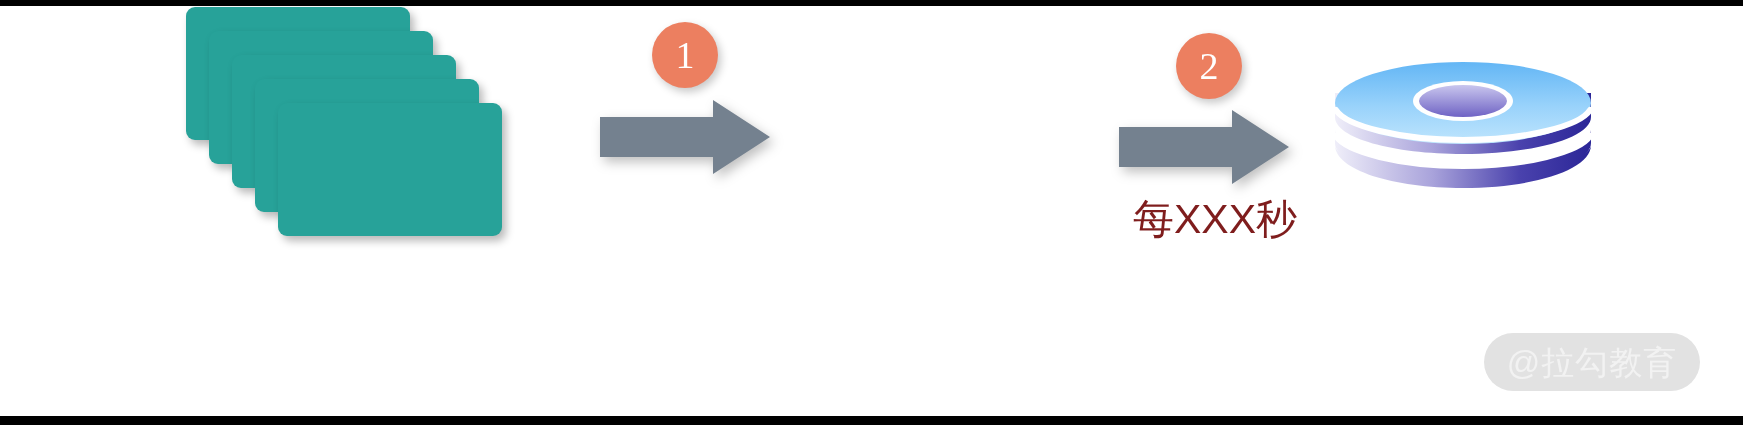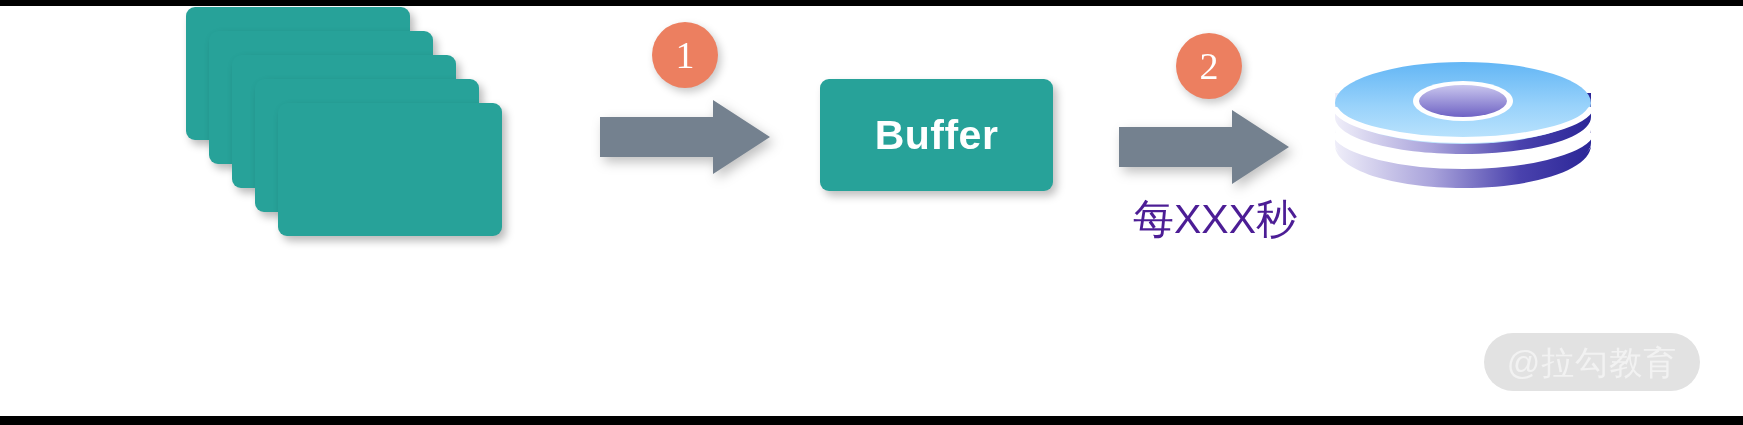--- a/index.html
+++ b/index.html
@@ -119,21 +119,21 @@
     font-weight: bold;
     line-height: 1;
     letter-spacing: 0.5px;
   }
 
   
   .interval-caption {
     position: absolute;
     left: 1133px;
     top: 196px;
-    color: #4c1d95;
+    color: #7f1d1d;
     font-size: 41px;
     line-height: 1.15;
     white-space: nowrap;
   }
 
   
   .db-icon {
     position: absolute;
     left: 1332px;
     top: 60px;
@@ -181,23 +181,20 @@
   <div class="step-badge b1">
     <span>1</span>
   </div>
 
   <div class="block-arrow a1">
     <svg viewBox="0 0 170 74" xmlns="http://www.w3.org/2000/svg">
       <polygon points="0,17 113,17 113,0 170,37 113,74 113,57 0,57" fill="#74818F"></polygon>
     </svg>
   </div>
 
-  <div class="buffer-box">
-    <span class="buffer-label">Buffer</span>
-  </div>
 
   <div class="step-badge b2">
     <span>2</span>
   </div>
 
   <div class="block-arrow a2">
     <svg viewBox="0 0 170 74" xmlns="http://www.w3.org/2000/svg">
       <polygon points="0,17 113,17 113,0 170,37 113,74 113,57 0,57" fill="#74818F"></polygon>
     </svg>
   </div>

